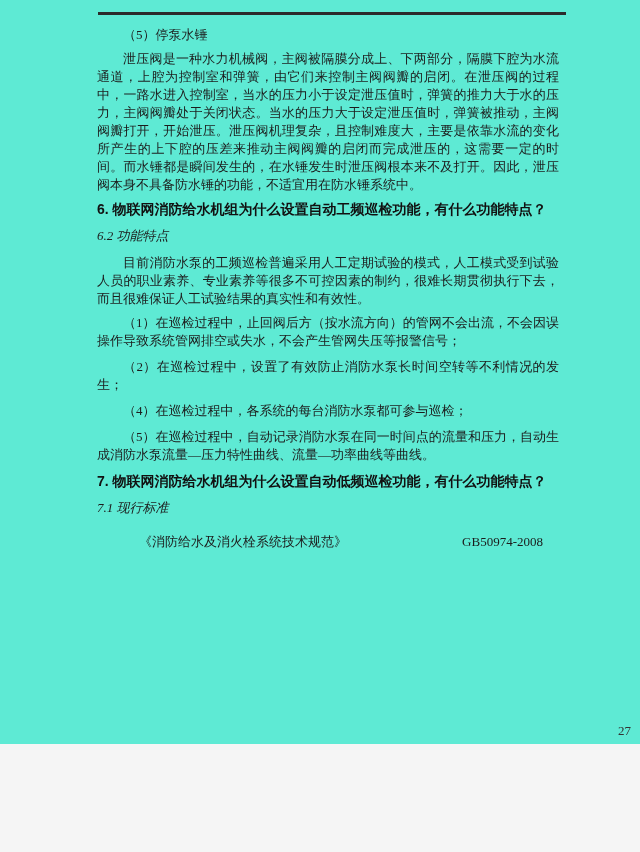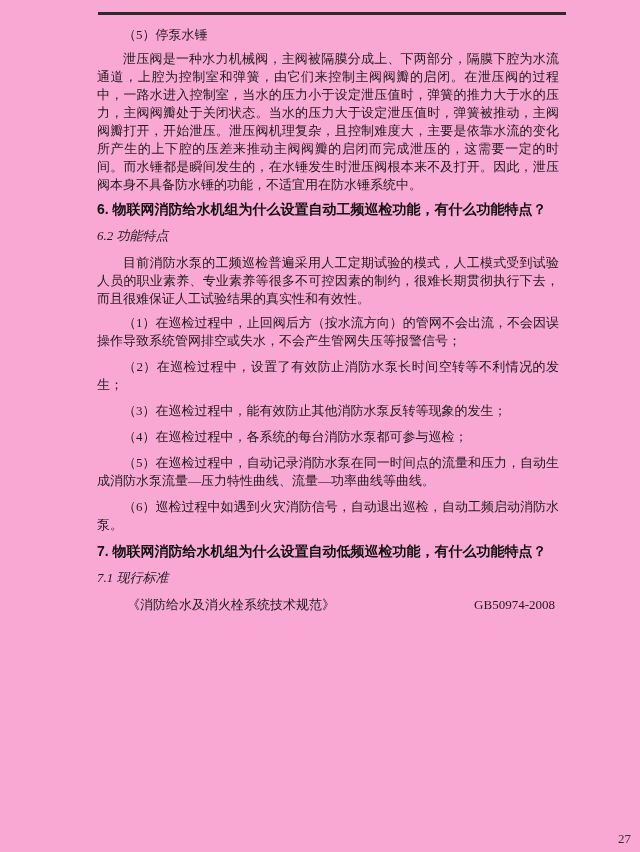--- a/index.html
+++ b/index.html
@@ -3,23 +3,23 @@
 <meta charset="utf-8">
 <style>
   html, body {
     margin: 0;
     padding: 0;
     background: #f5f5f5;
   }
   .page {
     position: relative;
     width: 640px;
-    height: 852px;
+    height: 744px;
     margin: 0 auto;
-    background: #f9a8d4;
+    background: #5eead4;
     overflow: hidden;
     font-family: "Liberation Serif", "DejaVu Serif", serif;
     color: #1c1c1c;
   }
   .top-rule {
     position: absolute;
     left: 98px;
     top: 12px;
     width: 468px;
     height: 3px;
@@ -58,21 +58,21 @@
   }
   .ref {
     text-indent: 2em;
     margin: 0 0 9px 0 !important;
   }
   .ref-split {
     display: flex;
     justify-content: space-between;
     text-indent: 0 !important;
     padding-left: 2em;
-    margin: 4px !important;
+    margin: 16px !important;
   }
   .feature-item {
     margin: 0 0 8px 0 !important;
   }
   .page-number {
     position: absolute;
     right: 9px;
     bottom: 5px;
     font-family: Liberation Serif, serif;
     font-size: 13px;
@@ -97,24 +97,22 @@
 
 
 
     <p class="subsection">6.2 功能特点</p>
 
     <p>目前消防水泵的工频巡检普遍采用人工定期试验的模式，人工模式受到试验人员的职业素养、专业素养等很多不可控因素的制约，很难长期贯彻执行下去，而且很难保证人工试验结果的真实性和有效性。</p>
 
 
     <p class="feature-item">（1）在巡检过程中，止回阀后方（按水流方向）的管网不会出流，不会因误操作导致系统管网排空或失水，不会产生管网失压等报警信号；</p>
     <p class="feature-item">（2）在巡检过程中，设置了有效防止消防水泵长时间空转等不利情况的发生；</p>
-    <p class="feature-item">（3）在巡检过程中，能有效防止其他消防水泵反转等现象的发生；</p>
     <p class="feature-item">（4）在巡检过程中，各系统的每台消防水泵都可参与巡检；</p>
     <p class="feature-item">（5）在巡检过程中，自动记录消防水泵在同一时间点的流量和压力，自动生成消防水泵流量—压力特性曲线、流量—功率曲线等曲线。</p>
-    <p class="feature-item">（6）巡检过程中如遇到火灾消防信号，自动退出巡检，自动工频启动消防水泵。</p>
 
     <p class="heading">7. 物联网消防给水机组为什么设置自动低频巡检功能，有什么功能特点？</p>
 
     <p class="subsection">7.1 现行标准</p>
 
     <p class="ref ref-split">
       <span>《消防给水及消火栓系统技术规范》</span>
       <span>GB50974-2008</span>
     </p>
 

